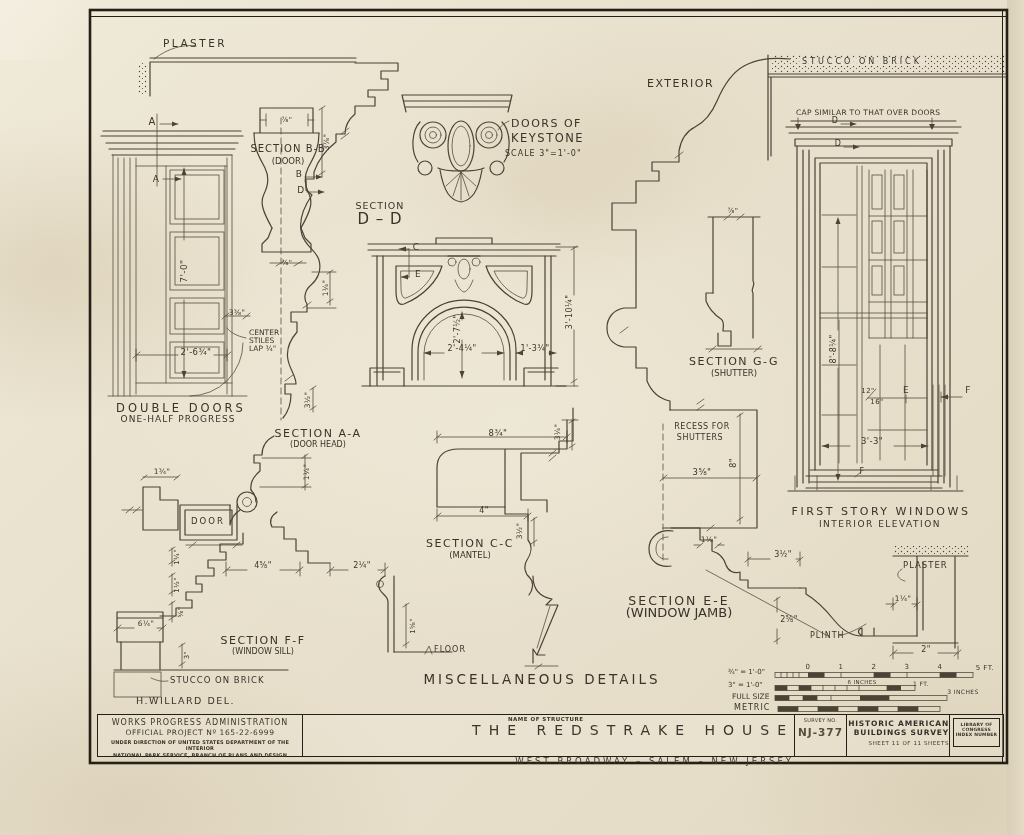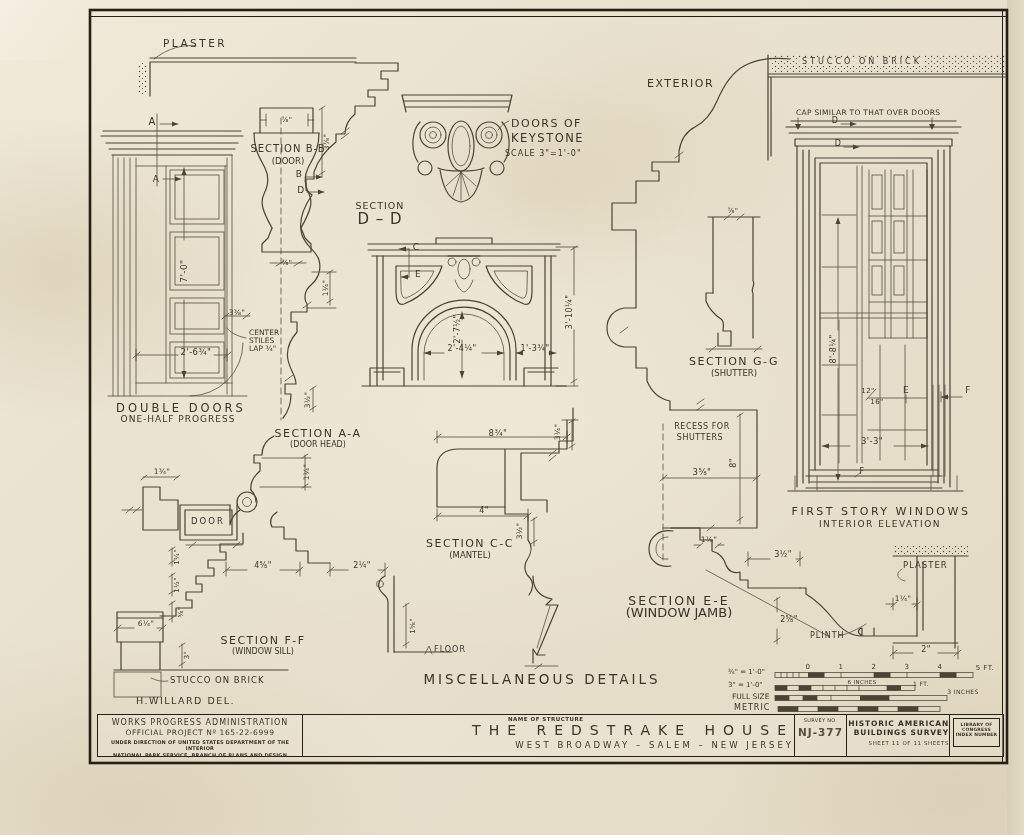--- a/index.html
+++ b/index.html
@@ -34,21 +34,21 @@
   .tc1{width:204px;text-align:center;padding-top:3px;}
   .tc2{flex:1;border-left:1.4px solid #241f17;text-align:right;}
   .tc3{width:52px;border-left:1.4px solid #241f17;text-align:center;}
   .tc4{width:103px;border-left:1.4px solid #241f17;text-align:right;padding-top:4px;}
   .tc5{width:54px;border-left:1.4px solid #241f17;}
   .t-wpa1{font-size:8px;letter-spacing:1px;}
   .t-wpa2{font-size:7.5px;letter-spacing:.6px;margin-top:1px;}
   .t-wpa3{font-size:5px;font-weight:bold;letter-spacing:.2px;margin-top:1.5px;}
   .t-nos{position:absolute;left:205px;top:1px;font-size:5.5px;font-weight:bold;letter-spacing:.5px;}
   .t-name{font-size:14px;letter-spacing:8px;margin-top:7px;}
-  .t-addr{font-size:8.5px;letter-spacing:3px;margin-top:2px;}
+  .t-addr{font-size:8.5px;letter-spacing:3px;margin-top:18px;}
   .t-svl{font-size:5px;letter-spacing:.3px;margin-top:2px;}
   .t-svn{font-size:10.5px;letter-spacing:1px;color:#564f3d;margin-top:3px;font-weight:bold;}
   .t-habs{font-size:7.5px;font-weight:bold;letter-spacing:.8px;color:#33302a;}
   .t-sheet{font-size:5.5px;letter-spacing:.6px;margin-top:2.5px;}
   .t-loc{position:absolute;left:3px;top:3px;right:3px;bottom:9px;border:1px solid #241f17;
     text-align:center;padding-top:3px;}
   .t-loc div{font-size:4.5px;font-weight:bold;letter-spacing:.2px;}
 </style>
 </head>
 <body>

